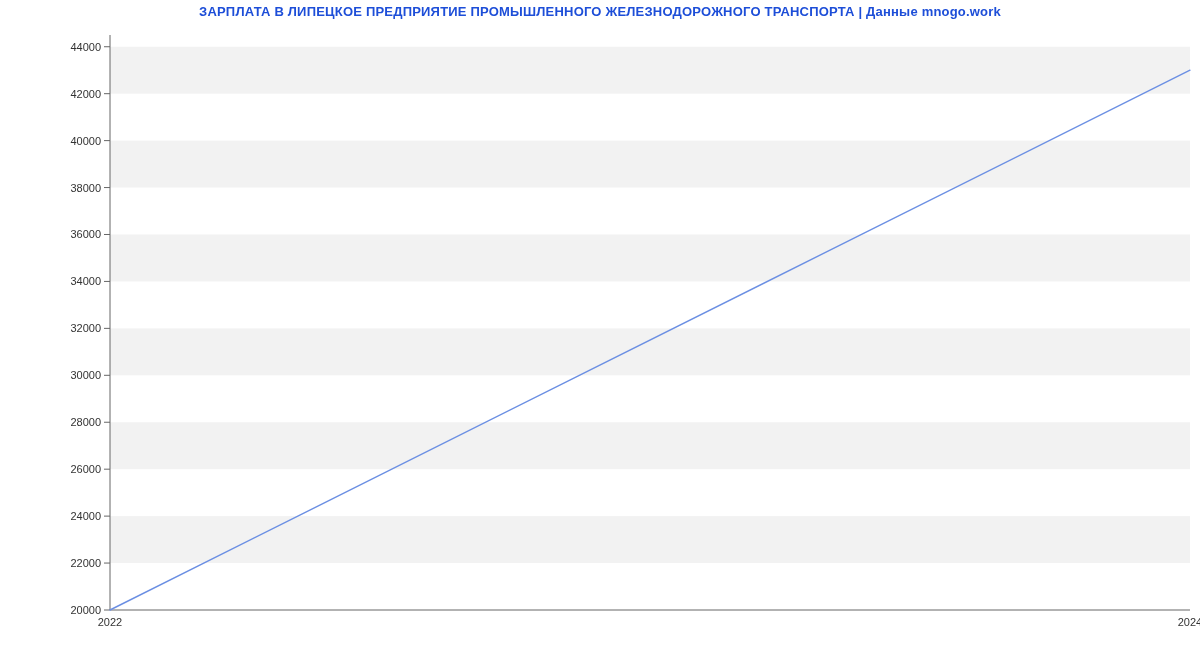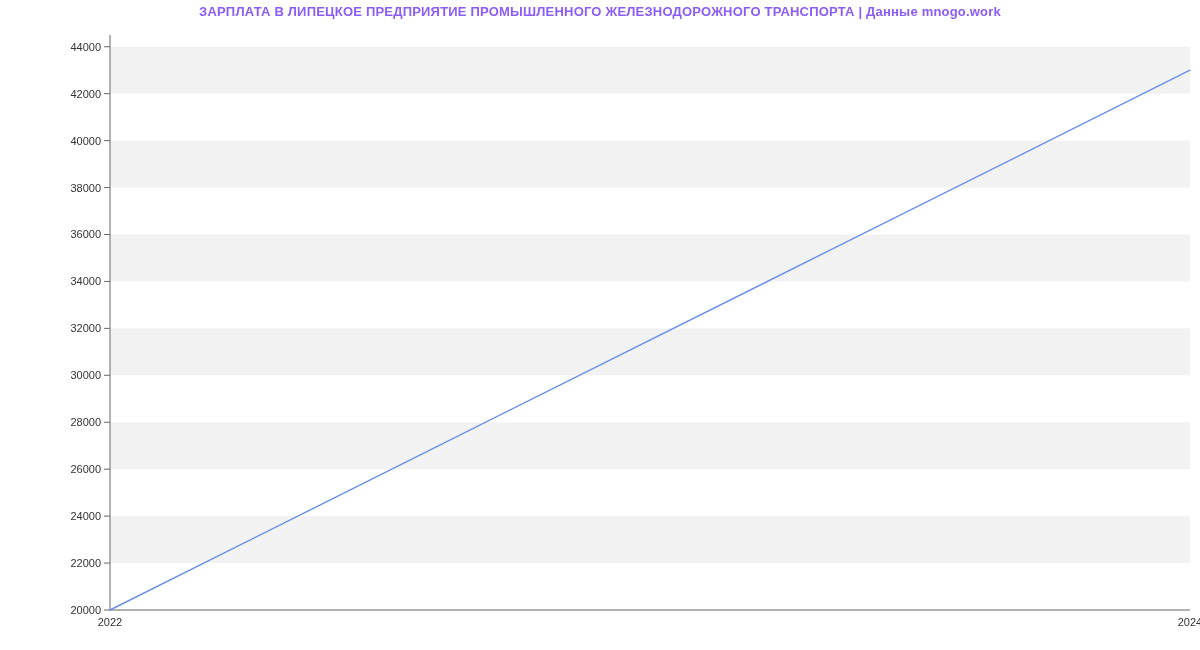--- a/index.html
+++ b/index.html
@@ -17,21 +17,21 @@
     height: 650px;
   }
   .title {
     position: absolute;
     top: 4px;
     left: 0;
     width: 1200px;
     text-align: center;
     font-size: 13px;
     font-weight: bold;
-    color: #8b5cf6;
+    color: #1d4ed8;
     letter-spacing: 0.2px;
   }
   svg { display: block; }
   .ytick text, .xtick text {
     font-size: 11px;
     fill: #333;
     font-family: Verdana, Geneva, sans-serif;
   }
   .ytick line.tick {
     stroke: #666;

